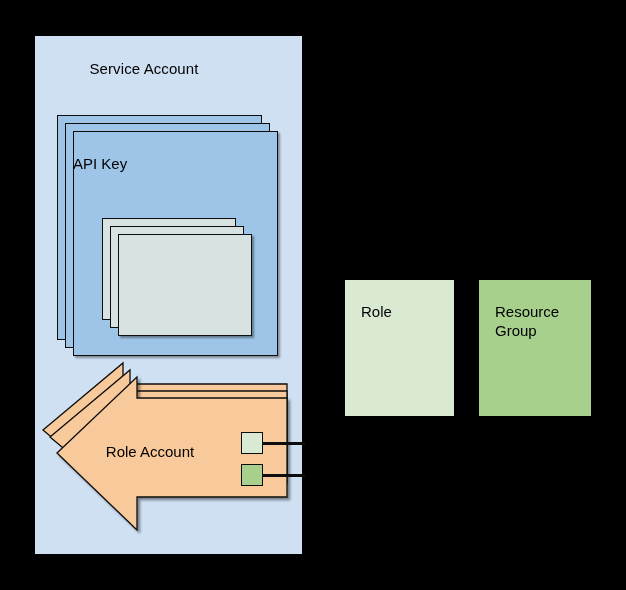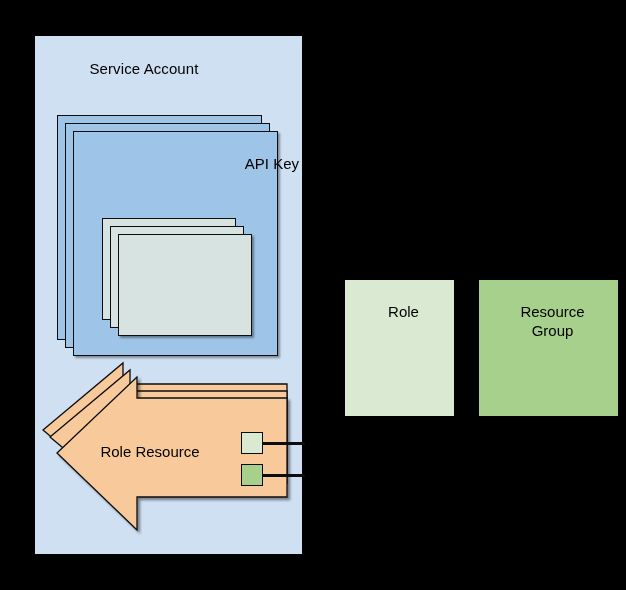--- a/index.html
+++ b/index.html
@@ -49,24 +49,23 @@
   
   .apikey-layer { background: #9ec5e8; }
   .apikey-l1 { left: 57px;  top: 115px; width: 205px; height: 225px; }
   .apikey-l2 { left: 65px;  top: 123px; width: 205px; height: 225px; }
   .apikey-l3 { left: 73px;  top: 131px; width: 205px; height: 225px; }
   .apikey-label {
     position: absolute;
     left: 73px;
     top: 155px;
     width: 178px;
-    text-align: right;
-    font-size: 15px;
-    color: #000000;
-    margin-left: 48px;
+    text-align: left;
+    font-size: 15px;
+    color: #000000;
   }
 
   
   .token-layer { background: #d7e3e1; }
   .token-l1 { left: 102px; top: 218px; width: 134px; height: 102px; }
   .token-l2 { left: 110px; top: 226px; width: 134px; height: 102px; }
   .token-l3 { left: 118px; top: 234px; width: 134px; height: 102px; }
   .token-label {
     position: absolute;
     left: 118px;
@@ -124,34 +123,34 @@
   .conn-role     { left: 263px; top: 442px; width: 42px; }
   .conn-resource { left: 263px; top: 474px; width: 42px; }
 
   
   .plain-box {
     position: absolute;
     box-sizing: border-box;
     color: #000000;
     font-size: 15px;
     line-height: 19px;
-    padding: 22px 0 0 8px;
-    text-align: center;
+    padding: 22px 0 0 16px;
+    text-align: left;
   }
   .role-box {
     left: 345px;
     top: 280px;
     width: 109px;
     height: 136px;
     background: #d9e9d2;
   }
   .resource-box {
     left: 479px;
     top: 280px;
-    width: 139px;
+    width: 112px;
     height: 136px;
     background: #a8d08d;
   }
   .box-text-wrap { white-space: pre-line; }
 </style>
 </head>
 <body>
 
 <div id="canvas">
 
@@ -177,21 +176,21 @@
       </defs>
 
       <polygon points="83,3 83,24 247,24 247,116 83,116 83,137 3,70" fill="#f8c99a" stroke="#0d0d0d" stroke-width="1.3"></polygon>
 
       <polygon points="90,10 90,31 247,31 247,123 90,123 90,144 10,77" fill="#f8c99a" stroke="#0d0d0d" stroke-width="1.3"></polygon>
 
       <polygon filter="url(#dropshade)" points="97,17 97,38 247,38 247,137 97,137 97,170 17,93" fill="#f8c99a" stroke="#0d0d0d" stroke-width="1.3"></polygon>
     </svg>
   </div>
 
-  <div class="rb-label">Role Resource</div>
+  <div class="rb-label">Role Account</div>
 
   <div class="ref-square ref-role"></div>
   <div class="ref-square ref-resource"></div>
 
   <div class="connector conn-role"></div>
   <div class="connector conn-resource"></div>
 
   <div class="plain-box role-box">
     <span class="box-text-wrap">Role</span>
   </div>

